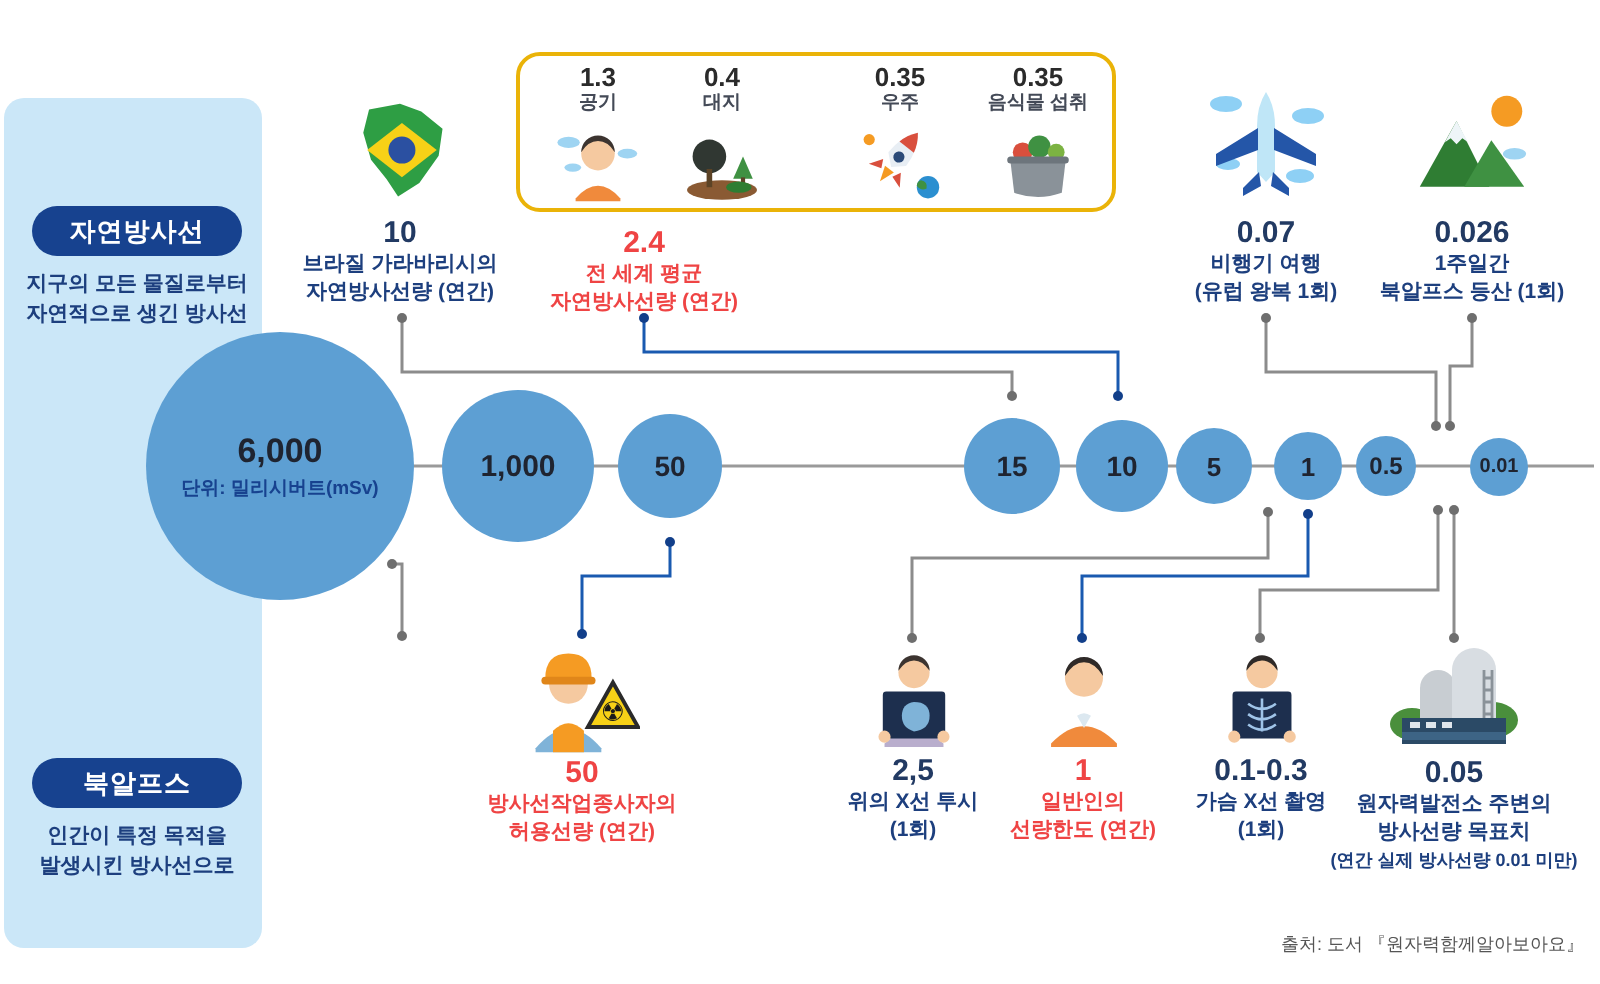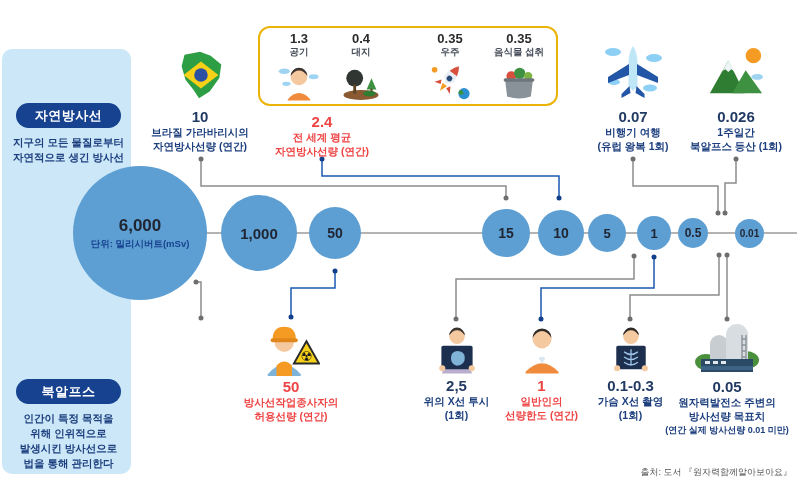--- a/index.html
+++ b/index.html
@@ -52,23 +52,21 @@
 
   <div class="side-panel">
     <div class="pill natural">자연방사선</div>
     <div class="panel-desc natural">
       <div>지구의 모든 물질로부터</div>
       <div>자연적으로 생긴 방사선</div>
     </div>
     <div class="pill artificial">북알프스</div>
     <div class="panel-desc artificial">
       <div>인간이 특정 목적을</div>
-      <div>위해 인위적으로</div>
       <div>발생시킨 방사선으로</div>
-      <div>법을 통해 관리한다</div>
     </div>
   </div>
 
   <svg class="overlay" width="800" height="492">
     <line x1="138" y1="233" x2="797" y2="233" stroke="#9a9a9a" stroke-width="1.5"></line>
     <g stroke="#8c8c8c" stroke-width="1.5" fill="none">
       <polyline points="201,160 201,186 506,186 506,198"></polyline>
       <polyline points="633,160 633,186 718,186 718,213"></polyline>
       <polyline points="736,160 736,183 725,183 725,213"></polyline>
       <polyline points="196,282 201,282 201,318"></polyline>

